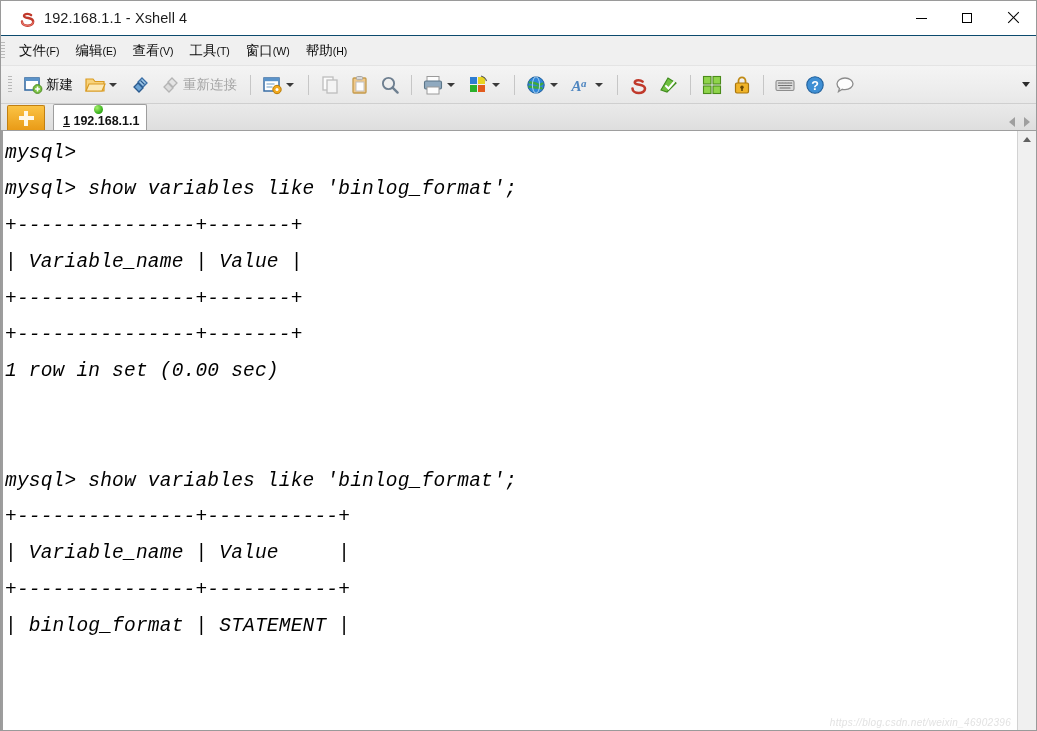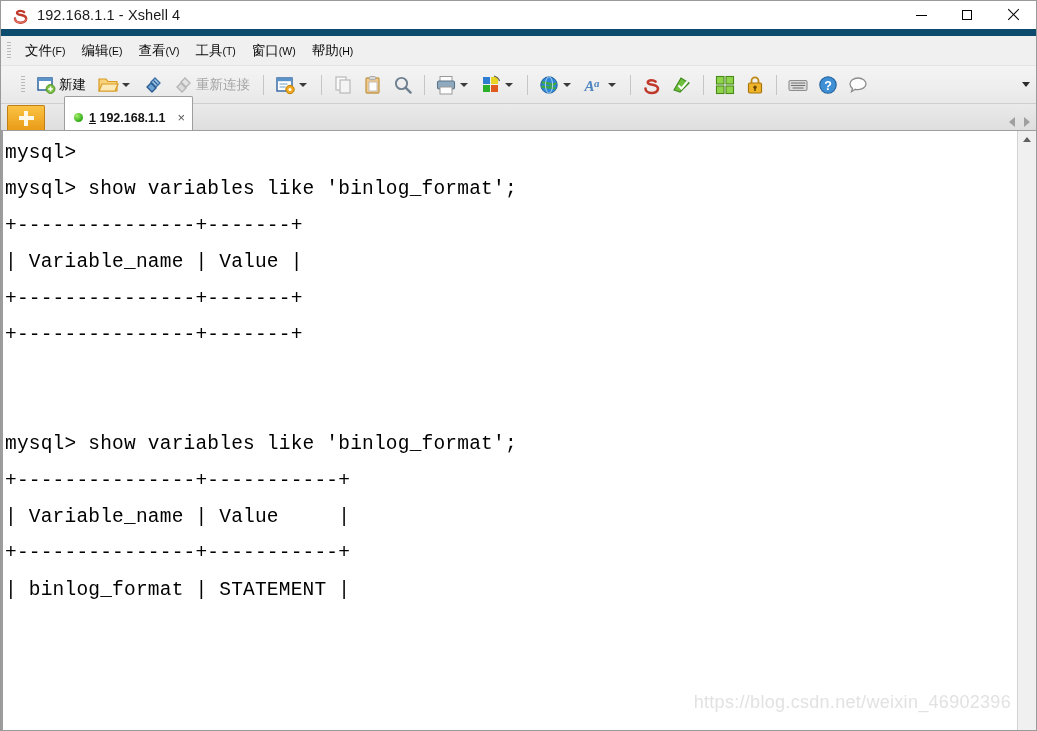--- a/index.html
+++ b/index.html
@@ -23,22 +23,22 @@
     flex-direction: column;
   }
 
   
   .titlebar {
     height: 35px;
     min-height: 35px;
     background: #ffffff;
     display: flex;
     align-items: center;
-    padding-left: 10px;
-    border-bottom: 7px solid #0c4a6e;
+    padding-left: 17px;
+    border-bottom: 1px solid #0c4a6e;
     box-sizing: border-box;
   }
   .app-icon {
     width: 19px;
     height: 19px;
     margin-right: 7px;
     flex: 0 0 auto;
     position: relative;
   }
   .title-text {
@@ -88,21 +88,21 @@
   .glyph-close::before { transform: rotate(45deg); }
   .glyph-close::after  { transform: rotate(-45deg); }
 
   
   .menubar {
     height: 30px;
     min-height: 26px;
     background: #f0f0f0;
     display: flex;
     align-items: center;
-    padding-left: 6px;
+    padding-left: 0;
     border-bottom: 1px solid #e4e4e4;
     box-sizing: border-box;
   }
   .grip {
     width: 4px;
     height: 18px;
     margin-right: 6px;
     background-image: repeating-linear-gradient(
       to bottom, #b9b9b9 0 1px, transparent 1px 3px);
   }
@@ -115,21 +115,21 @@
   }
   .menu-item .mn { font-size: 10.5px; }
 
   
   .toolbar {
     height: 38px;
     min-height: 38px;
     background: linear-gradient(to bottom, #f4f4f4 0%, #eeeeee 55%, #e8e8e8 100%);
     display: flex;
     align-items: center;
-    padding-left: 20px;
+    padding-left: 7px;
     border-bottom: 1px solid #cfcfcf;
     box-sizing: border-box;
     position: relative;
     justify-content: space-between;
   }
   .tb-item {
     display: flex;
     align-items: center;
     height: 28px;
     padding: 0 3px;
@@ -196,23 +196,24 @@
   .plus-h { position: absolute; width: 15px; height: 4px; background: #fff8e6; }
   .plus-v { position: absolute; width: 4px; height: 15px; background: #fff8e6; }
   .tab {
     height: 25px;
     background: #ffffff;
     border: 1px solid #9e9e9e;
     border-bottom: none;
     border-radius: 2px 2px 0 0;
     display: flex;
     align-items: center;
-    padding: 8px 7px 0 9px;
-    margin-left: 19px;
+    padding: 0 7px 0 9px;
+    margin-left: 8px;
     cursor: default;
+    flex-direction: column;
   }
   .tab-dot {
     width: 9px; height: 9px;
     border-radius: 50%;
     background: radial-gradient(circle at 34% 32%, #a6f06a, #2faa17 70%, #1c7a0d);
     margin-right: 6px;
     flex: 0 0 auto;
   }
   .tab-label {
     font-size: 12.5px;
@@ -244,20 +245,21 @@
   .tn-left  { border-right: 6px solid #9f9f9f; }
   .tn-right { border-left: 6px solid #9f9f9f; }
 
   
   .term-wrap {
     flex: 1 1 auto;
     display: flex;
     background: #0c4a6e;
     position: relative;
     overflow: hidden;
+    font-style: italic;
   }
   .term {
     flex: 1 1 auto;
     position: relative;
     background: #ffffff;
     border-left: 2px solid #9d9d9d;
     box-sizing: border-box;
     overflow: hidden;
     padding: 4px 0 0 2px;
   }
@@ -272,22 +274,22 @@
   }
   .ann-red {
     font-family: "Liberation Sans", sans-serif;
     color: #ff1d1d;
     font-size: 18px;
     letter-spacing: 0px;
   }
   .watermark {
     position: absolute;
     right: 6px;
-    bottom: 17px;
-    font-size: 18px;
+    bottom: 2px;
+    font-size: 10px;
     color: #e2e2e2;
     letter-spacing: 0.3px;
     white-space: nowrap;
     user-select: none;
   }
 
   
   .vscroll {
     width: 19px;
     flex: 0 0 auto;
@@ -597,20 +599,21 @@
 
   <div class="term-wrap">
     <div class="term">
 
       <div class="term-line">mysql&gt;</div>
       <div class="term-line">mysql&gt; show variables like 'binlog_format';</div>
       <div class="term-line">+---------------+-------+</div>
       <div class="term-line">| Variable_name | Value |</div>
       <div class="term-line">+---------------+-------+</div>
       <div class="term-line">+---------------+-------+</div>
+      <div class="term-line">1 row in set (0.00 sec)</div>
       <div class="term-line"></div>
 
 
       <div class="term-line"></div>
       <div class="term-line">mysql&gt; show variables like 'binlog_format';</div>
       <div class="term-line">+---------------+-----------+</div>
       <div class="term-line">| Variable_name | Value     |</div>
       <div class="term-line">+---------------+-----------+</div>
       <div class="term-line">| binlog_format | STATEMENT |</div>
 

